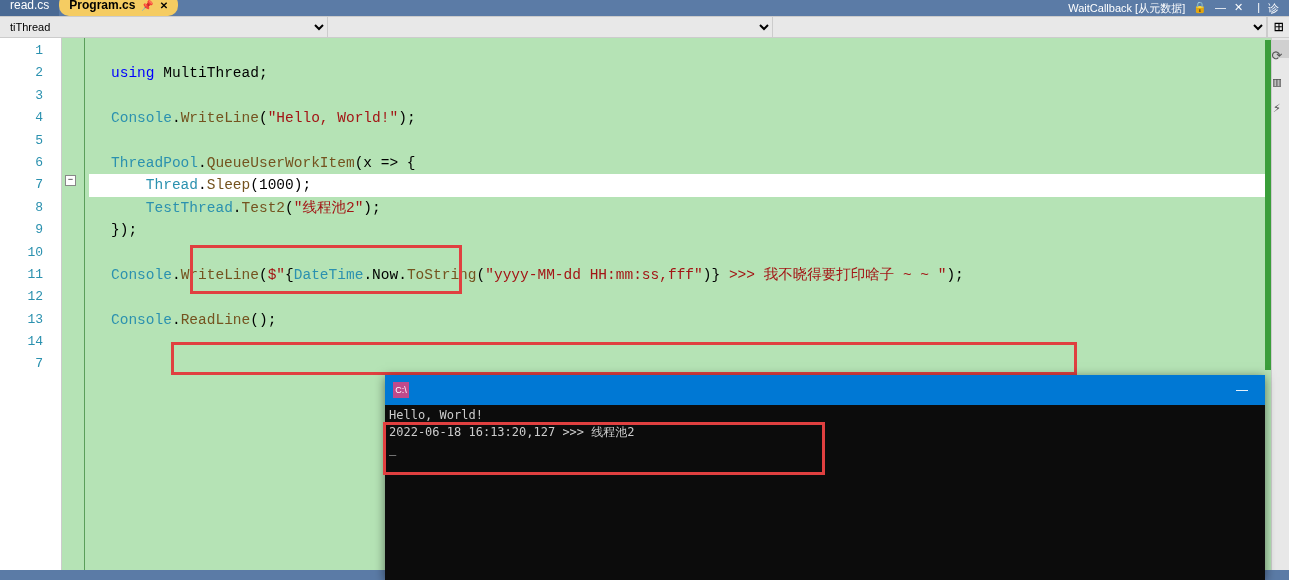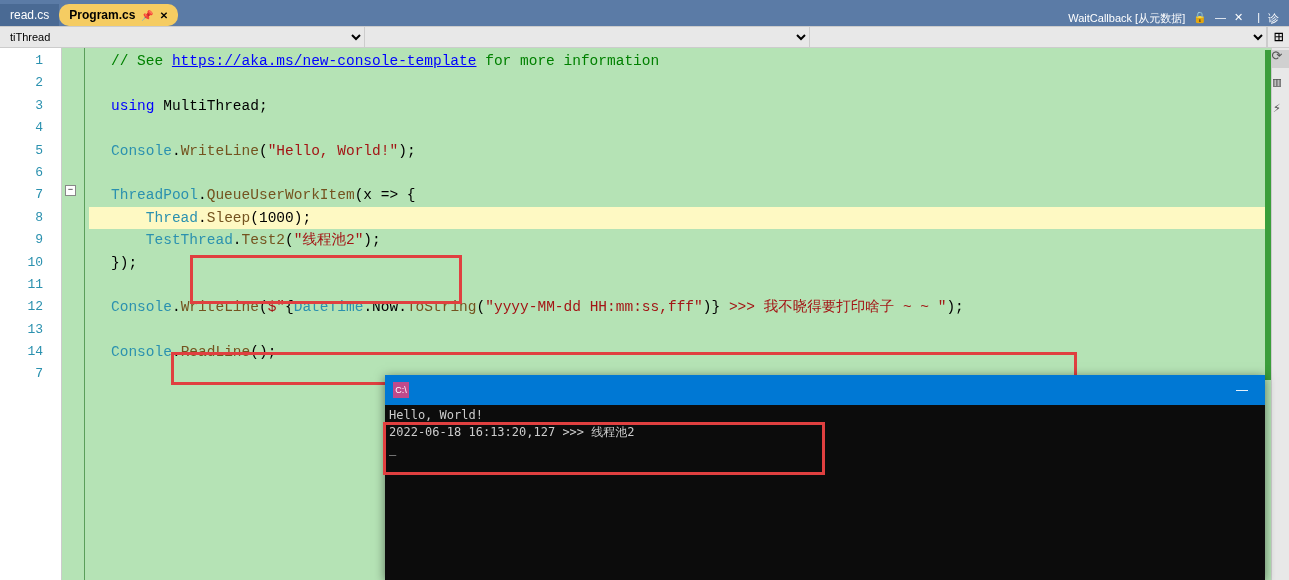--- a/index.html
+++ b/index.html
@@ -7,21 +7,21 @@
       font-family: Consolas, 'Courier New', monospace;
       background: #5b7ba6;
       width: 1289px;
       height: 580px;
       overflow: hidden;
       position: relative;
     }
     .tab-bar {
       display: flex;
       background: #5b7ba6;
-      height: 26px;
+      height: 16px;
       align-items: flex-end;
     }
     .tab {
       padding: 4px 10px;
       background: #4a6a94;
       color: #fff;
       font-size: 12px;
       font-family: 'Segoe UI', Arial, sans-serif;
       display: flex;
       align-items: center;
@@ -59,21 +59,21 @@
       border-bottom: 1px solid #ccc;
     }
     .context-dropdown {
       border: none;
       background: #e8e8e8;
       font-size: 11px;
       font-family: 'Segoe UI', Arial, sans-serif;
       padding: 2px 6px;
       border-right: 1px solid #ccc;
     }
-    .context-dropdown.first { width: 365px; }
+    .context-dropdown.first { width: 328px; }
     .context-dropdown.second { width: 445px; }
     .context-dropdown.third { flex: 1; }
     .context-end {
       width: 22px;
       border-left: 1px solid #ccc;
       display: flex;
       align-items: center;
       justify-content: center;
       cursor: pointer;
     }
@@ -153,21 +153,21 @@
       pointer-events: none;
     }
     .c-comment { color: #008000; }
     .c-link { color: #0000ff; text-decoration: underline; }
     .c-keyword { color: #0000ff; }
     .c-type { color: #2b91af; }
     .c-method { color: #74531f; }
     .c-string { color: #a31515; }
     .c-punct { color: #000; }
     .c-ident { color: #000; }
-    .highlight-line { background: #fef9c3; font-family: Liberation Mono, monospace; }
+    .highlight-line { background: #ffffff; font-family: Liberation Mono, monospace; }
     .scrollbar-right {
       width: 18px;
       background: #e8e8e8;
       border-left: 1px solid #ccc;
     }
     .scrollbar-thumb {
       width: 100%;
       height: 18px;
       background: #d0d0d0;
       margin-top: 2px;
@@ -302,21 +302,20 @@
     <div class="gutter-line">12</div>
     <div class="gutter-line">13</div>
     <div class="gutter-line">14</div>
     <div class="gutter-line">7</div>
   </div>
   <div class="code-margin">
     <div class="collapse-btn">−</div>
   </div>
   <div class="code-content">
     <div class="green-bar"></div>
-    <div class="code-line"><span class="c-comment">// See </span><span class="c-link">https://aka.ms/new-console-template</span><span class="c-comment"> for more information</span></div>
     <div class="code-line"></div>
     <div class="code-line"><span class="c-keyword">using</span><span class="c-ident"> MultiThread;</span></div>
     <div class="code-line"></div>
     <div class="code-line"><span class="c-type">Console</span><span class="c-punct">.</span><span class="c-method">WriteLine</span><span class="c-punct">(</span><span class="c-string">"Hello, World!"</span><span class="c-punct">);</span></div>
     <div class="code-line"></div>
     <div class="code-line"><span class="c-type">ThreadPool</span><span class="c-punct">.</span><span class="c-method">QueueUserWorkItem</span><span class="c-punct">(x =&gt; {</span></div>
     <div class="code-line highlight-line">    <span class="c-type">Thread</span><span class="c-punct">.</span><span class="c-method">Sleep</span><span class="c-punct">(1000);</span></div>
     <div class="code-line">    <span class="c-type">TestThread</span><span class="c-punct">.</span><span class="c-method">Test2</span><span class="c-punct">(</span><span class="c-string">"线程池2"</span><span class="c-punct">);</span></div>
     <div class="code-line"><span class="c-punct">});</span></div>
     <div class="code-line"></div>

